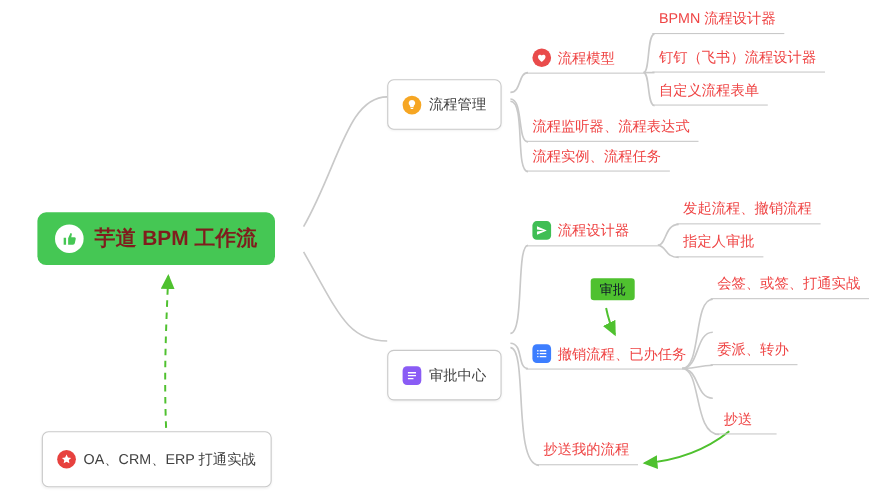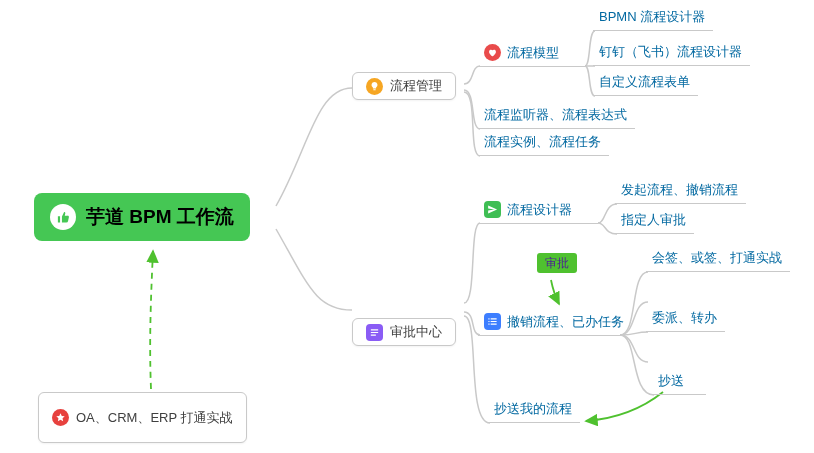--- a/index.html
+++ b/index.html
@@ -2,32 +2,32 @@
 <html><head>
 <meta charset="utf-8">
 <style>
   * { margin:0; padding:0; box-sizing:border-box; }
   html,body { background:#fff; }
   body { font-family:"Liberation Sans","DejaVu Sans",sans-serif; }
   .canvas { position:relative; width:814px; height:453px; background:#ffffff; overflow:hidden; }
   svg.wires { position:absolute; left:0; top:0; width:814px; height:453px; pointer-events:none; }
   .node { position:absolute; white-space:nowrap; display:flex; align-items:center; }
   .box-node { background:#fff; border:1px solid #C9C9C9; border-radius:6px; padding:0 13px; gap:7px;
-              font-size:13px; color:#404040; height:28px; box-shadow:0 1px 2px rgba(0,0,0,.05); }
+              font-size:13px; color:#404040; height:46px; box-shadow:0 1px 2px rgba(0,0,0,.05); }
   .line-node { padding:2px 8px 5px 6px; border-bottom:1px solid #C9C9C9; gap:6px;
-               font-size:13px; color:#0369a1; line-height:16px; }
-  .root-node { background:#45C754; color:#000000; font-size:19px; font-weight:bold; border-radius:8px;
+               font-size:13px; color:#ef4444; line-height:16px; }
+  .root-node { background:#45C754; color:#7f1d1d; font-size:19px; font-weight:bold; border-radius:8px;
                padding:0 16px; gap:10px; height:48px; }
   .icon-circle, .icon-square { width:17px; height:17px; display:inline-flex; align-items:center;
                justify-content:center; flex:none; }
   .icon-circle { border-radius:50%; }
   .icon-square { border-radius:4px; }
   .root-icon { width:26px; height:26px; background:#fff; border-radius:50%; display:inline-flex;
                align-items:center; justify-content:center; flex:none; }
-  .badge { position:absolute; background:#4FC12F; color:#4c1d95; font-size:12px; padding:3px 8px;
+  .badge { position:absolute; background:#4FC12F; color:#0f172a; font-size:12px; padding:3px 8px;
            border-radius:3px; line-height:14px; }
   .c-orange { background:#F6A623; }
   .c-red    { background:#E94B4B; }
   .c-redstar{ background:#E7413E; }
   .c-purple { background:#8A5CF5; }
   .c-green  { background:#3FBE54; }
   .c-blue   { background:#3D7EFF; }
   .minw-reject { min-width:88px; }
   .minw-cc { min-width:54px; }
 </style>

